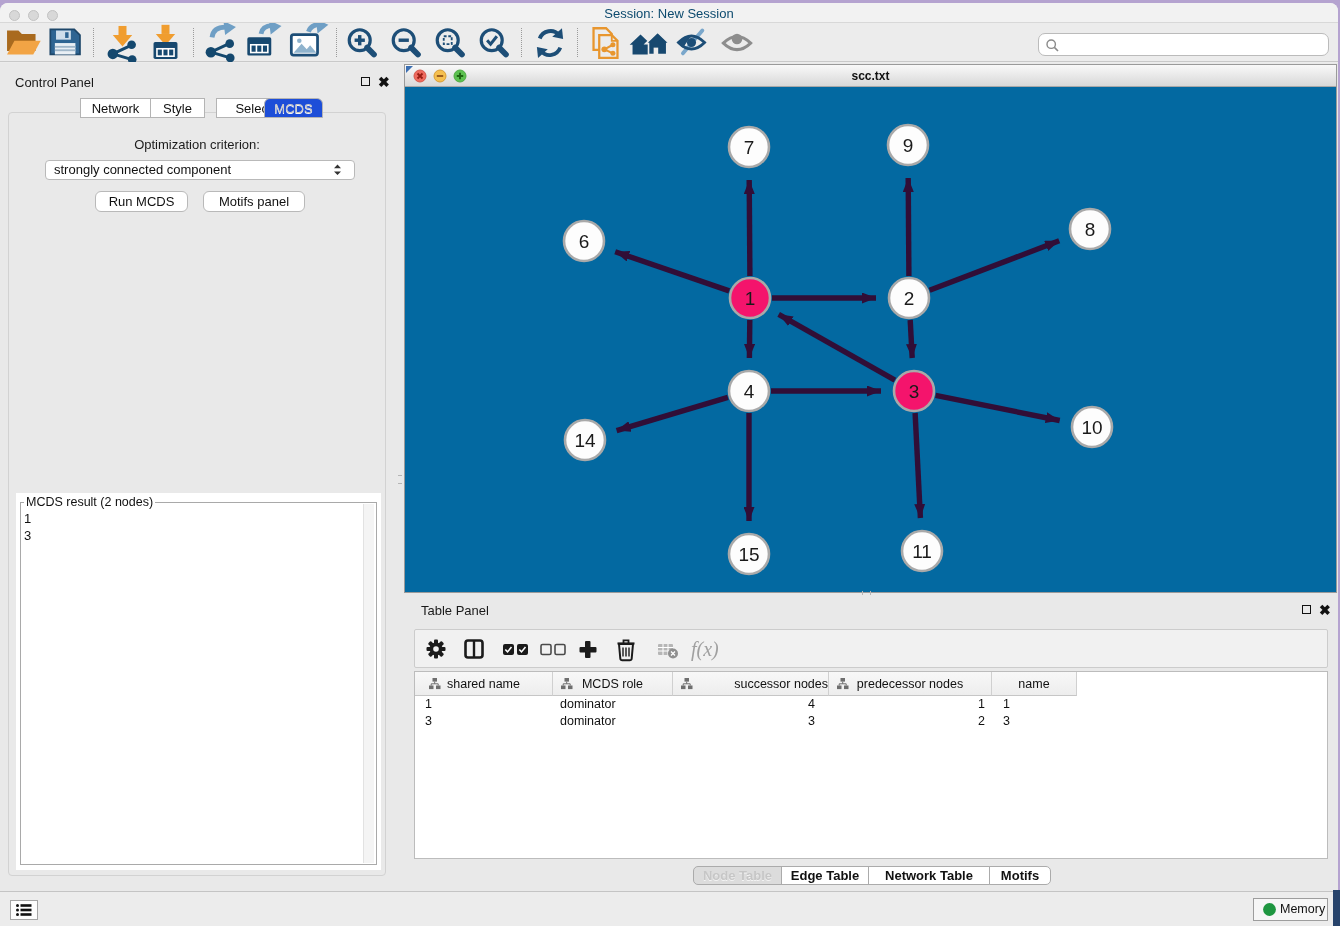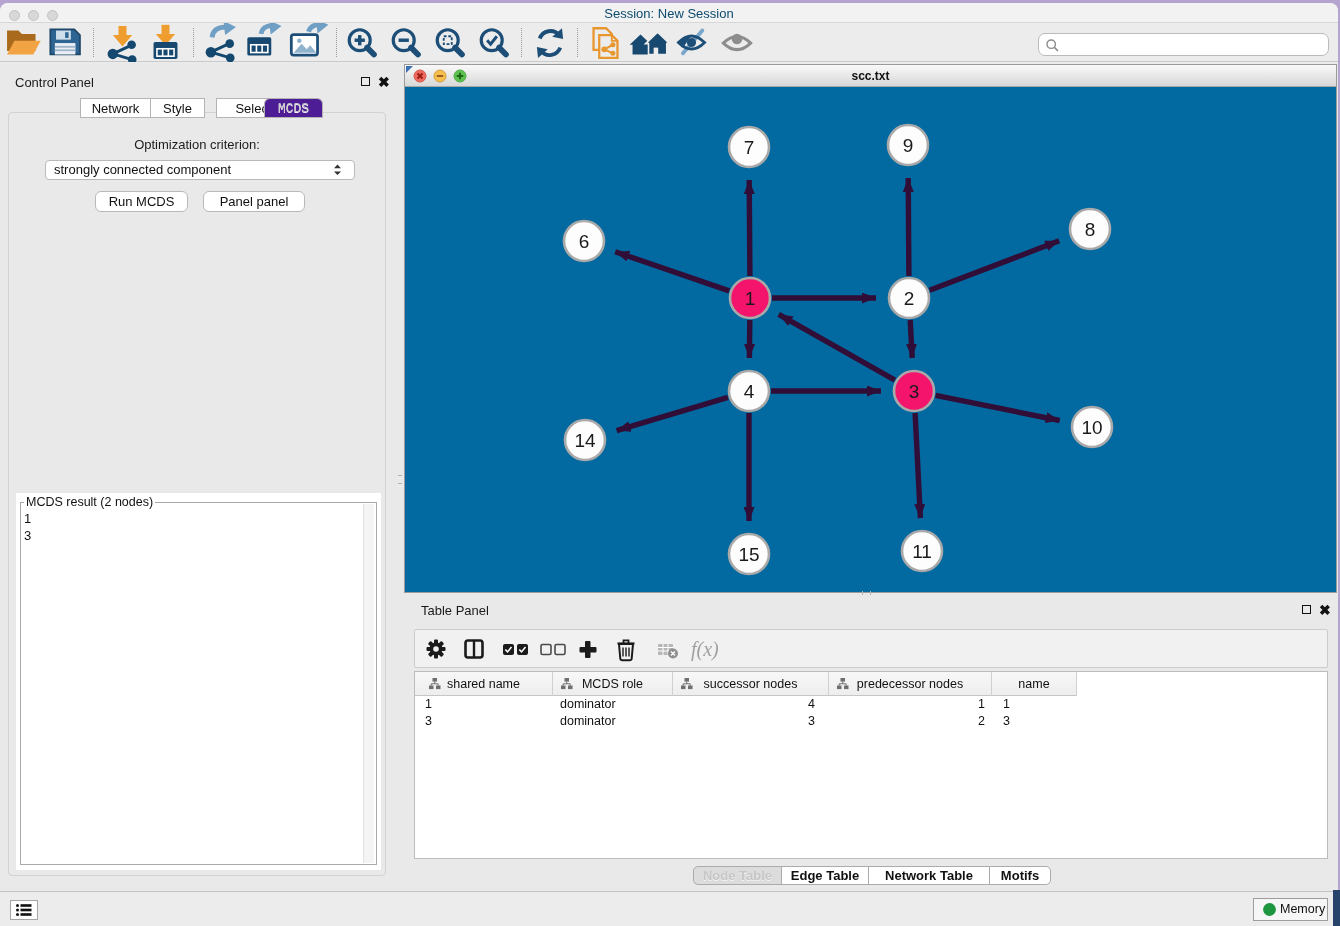--- a/index.html
+++ b/index.html
@@ -11,21 +11,21 @@
 #wtitle { position:absolute; top:3px; left:0; width:100%; text-align:center; color:#0c4a6e; font-size:13px; }
 #toolbar { position:absolute; left:0; top:20px; width:100%; height:39px; background:#ececec; border-bottom:1px solid #c9c9c9; }
 .sep { position:absolute; top:5px; height:29px; width:0; border-left:1px dotted #9a9a9a; }
 #content { position:absolute; left:0; top:60px; width:100%; height:828px; background:#e9e9e9; }
 
 #cpanel { position:absolute; left:0; top:0; width:394px; height:828px; }
 .paneltitle { position:absolute; font-size:13px; color:#1a1a1a; }
 .float-ic { position:absolute; width:9px; height:9px; border:1.5px solid #111; }
 .close-ic { position:absolute; font-size:14px; font-weight:bold; color:#111; line-height:12px; }
 .tab { position:absolute; z-index:3; height:20px; background:#fff; border:1px solid #b4b4b4; font-size:13px; color:#111; text-align:center; line-height:19px; }
-.tabsel { background:#4c1d95; color:#c9c9c9; text-shadow:0 1px 0 #f8f8f8;font-family:Liberation Mono, monospace; }
+.tabsel { background:#1d4ed8; color:#c9c9c9; text-shadow:0 1px 0 #f8f8f8; }
 #cpbox { position:absolute; left:8px; top:49px; width:378px; height:764px; border:1px solid #d2d2d2; border-radius:4px; background:#e9e9e9; }
 #optlabel { position:absolute; left:0; top:74px; width:394px; text-align:center; font-size:13px; color:#1c1c1c; }
 #dropdown { position:absolute; left:45px; top:97px; width:310px; height:20px; background:#fff; border:1px solid #b9b9b9; border-radius:4px; font-size:13px; color:#111; line-height:18px; padding-left:8px; }
 .btn { position:absolute; height:21px; background:#fff; border:1px solid #b9b9b9; border-radius:6px; font-size:13px; color:#111; text-align:center; line-height:19px; }
 #resultbox { position:absolute; left:16px; top:430px; width:365px; height:377px; background:#fff; }
 #fieldset { position:absolute; left:4px; top:9px; width:357px; height:363px; border:1px solid #a9a9a9; }
 #legend { position:absolute; left:8px; top:2px; background:#fff; padding:0 2px; font-size:12.5px; color:#111; }
 #sbtrack { position:absolute; right:7px; top:11px; width:11px; height:359px; background:#f4f4f4; border-left:1px solid #e2e2e2; }
 
 #netwin { position:absolute; left:404px; top:1px; width:933px; height:529px; border:1px solid #9a9a9a; background:#0369a1; }
@@ -193,21 +193,21 @@
       <div class="tab" style="left:216px; top:35px; width:75px;">Select</div>
       <div class="tab tabsel" style="left:264px; top:35px; width:59px; border-radius:6px 6px 0 0;">MCDS</div>
       <div id="cpbox"></div>
       <div id="optlabel">Optimization criterion:</div>
       <div id="dropdown">strongly connected component
         <svg width="9" height="12" viewBox="0 0 9 12" style="position:absolute; right:12px; top:3px;">
           <path d="M1 4.2 L4.5 0.6 L8 4.2 Z M1 7.4 L4.5 11 L8 7.4 Z" fill="#333"></path>
         </svg>
       </div>
       <div class="btn" style="left:95px; top:128px; width:93px;">Run MCDS</div>
-      <div class="btn" style="left:203px; top:128px; width:102px;">Panel panel</div>
+      <div class="btn" style="left:203px; top:128px; width:102px;">Motifs panel</div>
       <div id="resultbox">
         <div id="fieldset"></div>
         <div id="legend">MCDS result (2 nodes)</div>
         <div style="position:absolute; left:8px; top:17px; font-size:13px; color:#111; line-height:17px;">1<br>3</div>
         <div id="sbtrack"></div>
       </div>
     </div>
     <div id="netwin">
       <div id="nettitle">
         <svg width="70" height="22" viewBox="0 0 70 22" style="position:absolute; left:0; top:0;">
@@ -327,21 +327,21 @@
             <circle cx="258" cy="23.5" r="5" fill="#8f8f8f"></circle>
             <path d="M256 21.5 l4 4 M260 21.5 l-4 4" stroke="#fff" stroke-width="1.3"></path>
           </g>
 
           <text x="276" y="26" font-family="Liberation Serif, serif" font-style="italic" font-size="20" fill="#a0a0a0">f(x)</text>
         </svg>
       </div>
       <div id="tablebox">
         <div class="hcell" style="left:0; width:138px;">shared name</div>
         <div class="hcell" style="left:138px; width:120px;">MCDS role</div>
-        <div class="hcell" style="left:258px; width:156px;">successor nodes</div>
+        <div class="hcell" style="left:258px; width:156px;text-align:right;">successor nodes</div>
         <div class="hcell" style="left:414px; width:163px;">predecessor nodes</div>
         <div class="hcell" style="left:577px; width:85px;">name</div>
         <svg width="700" height="24" viewBox="0 0 700 24" style="position:absolute; left:0; top:0;">
           <g fill="#6e6e6e">
             <g transform="translate(14,6)">
                 <rect x="3.5" y="0" width="4.5" height="3.6"></rect>
                 <rect x="0" y="7.5" width="4.5" height="3.6"></rect>
                 <rect x="7" y="7.5" width="4.5" height="3.6"></rect>
                 <path d="M5.7 3.6 v2.2 M2.2 7.5 v-1.7 h7 v1.7" fill="none" stroke="#6e6e6e" stroke-width="1"></path>
               </g>

